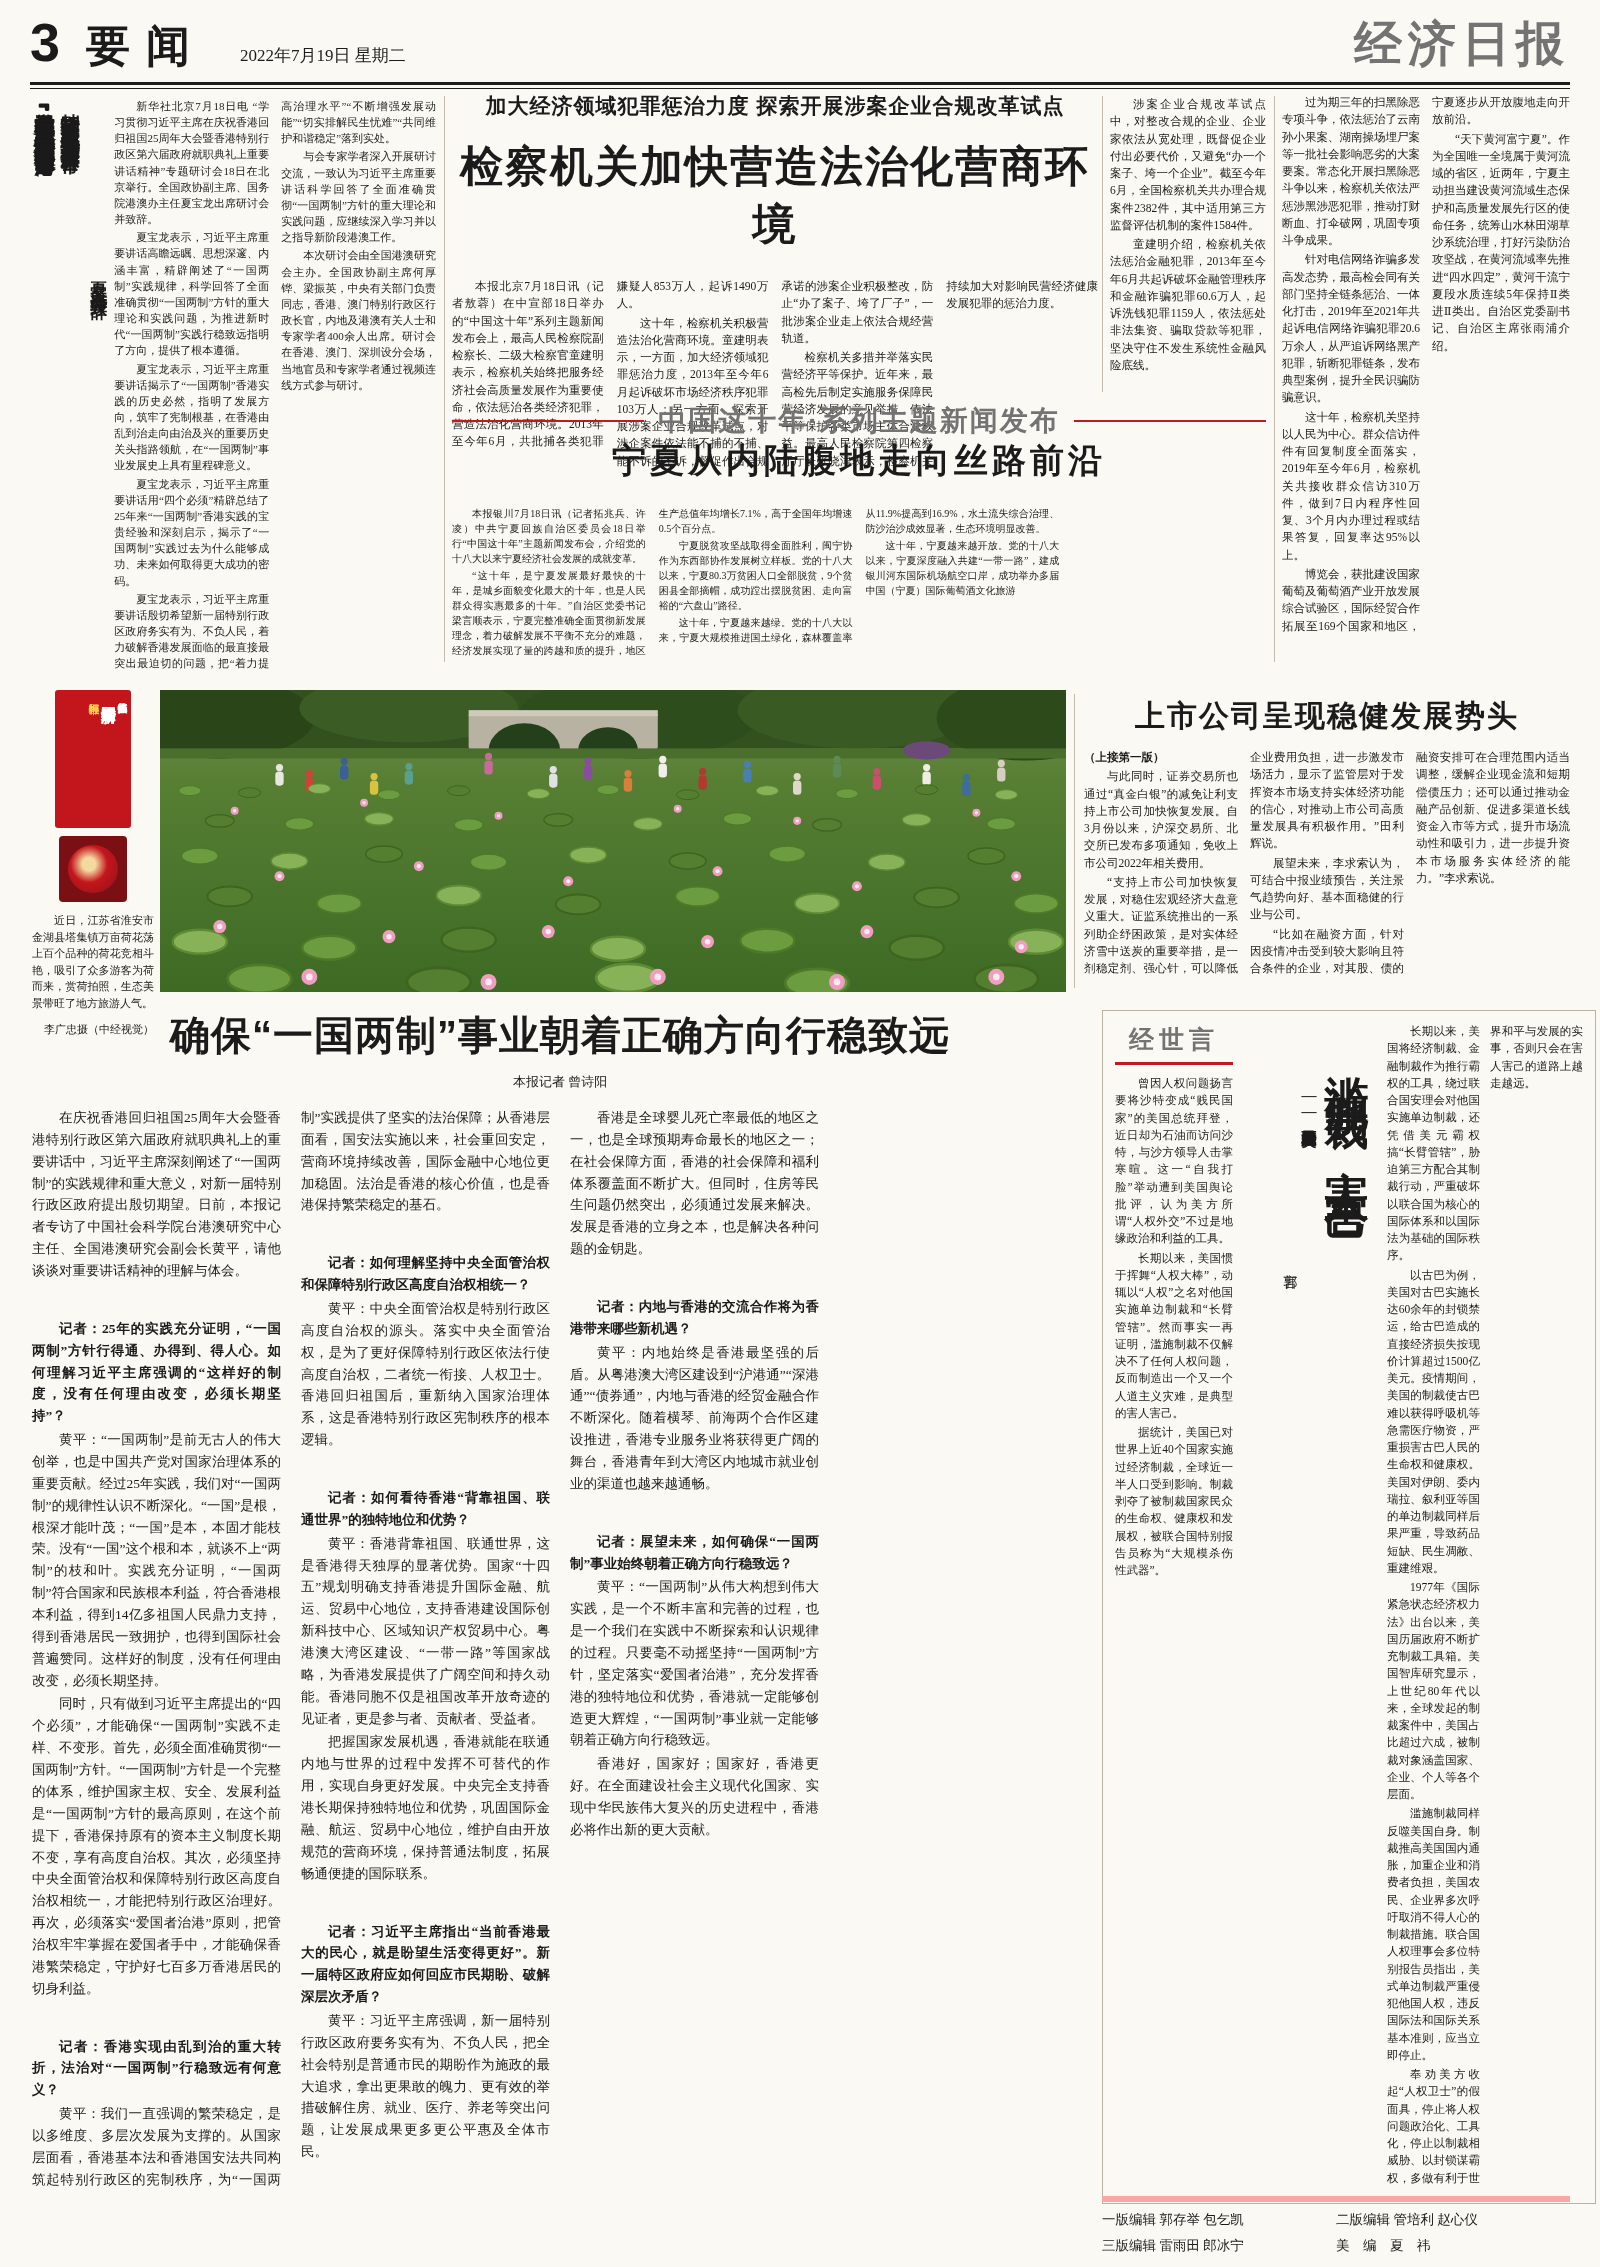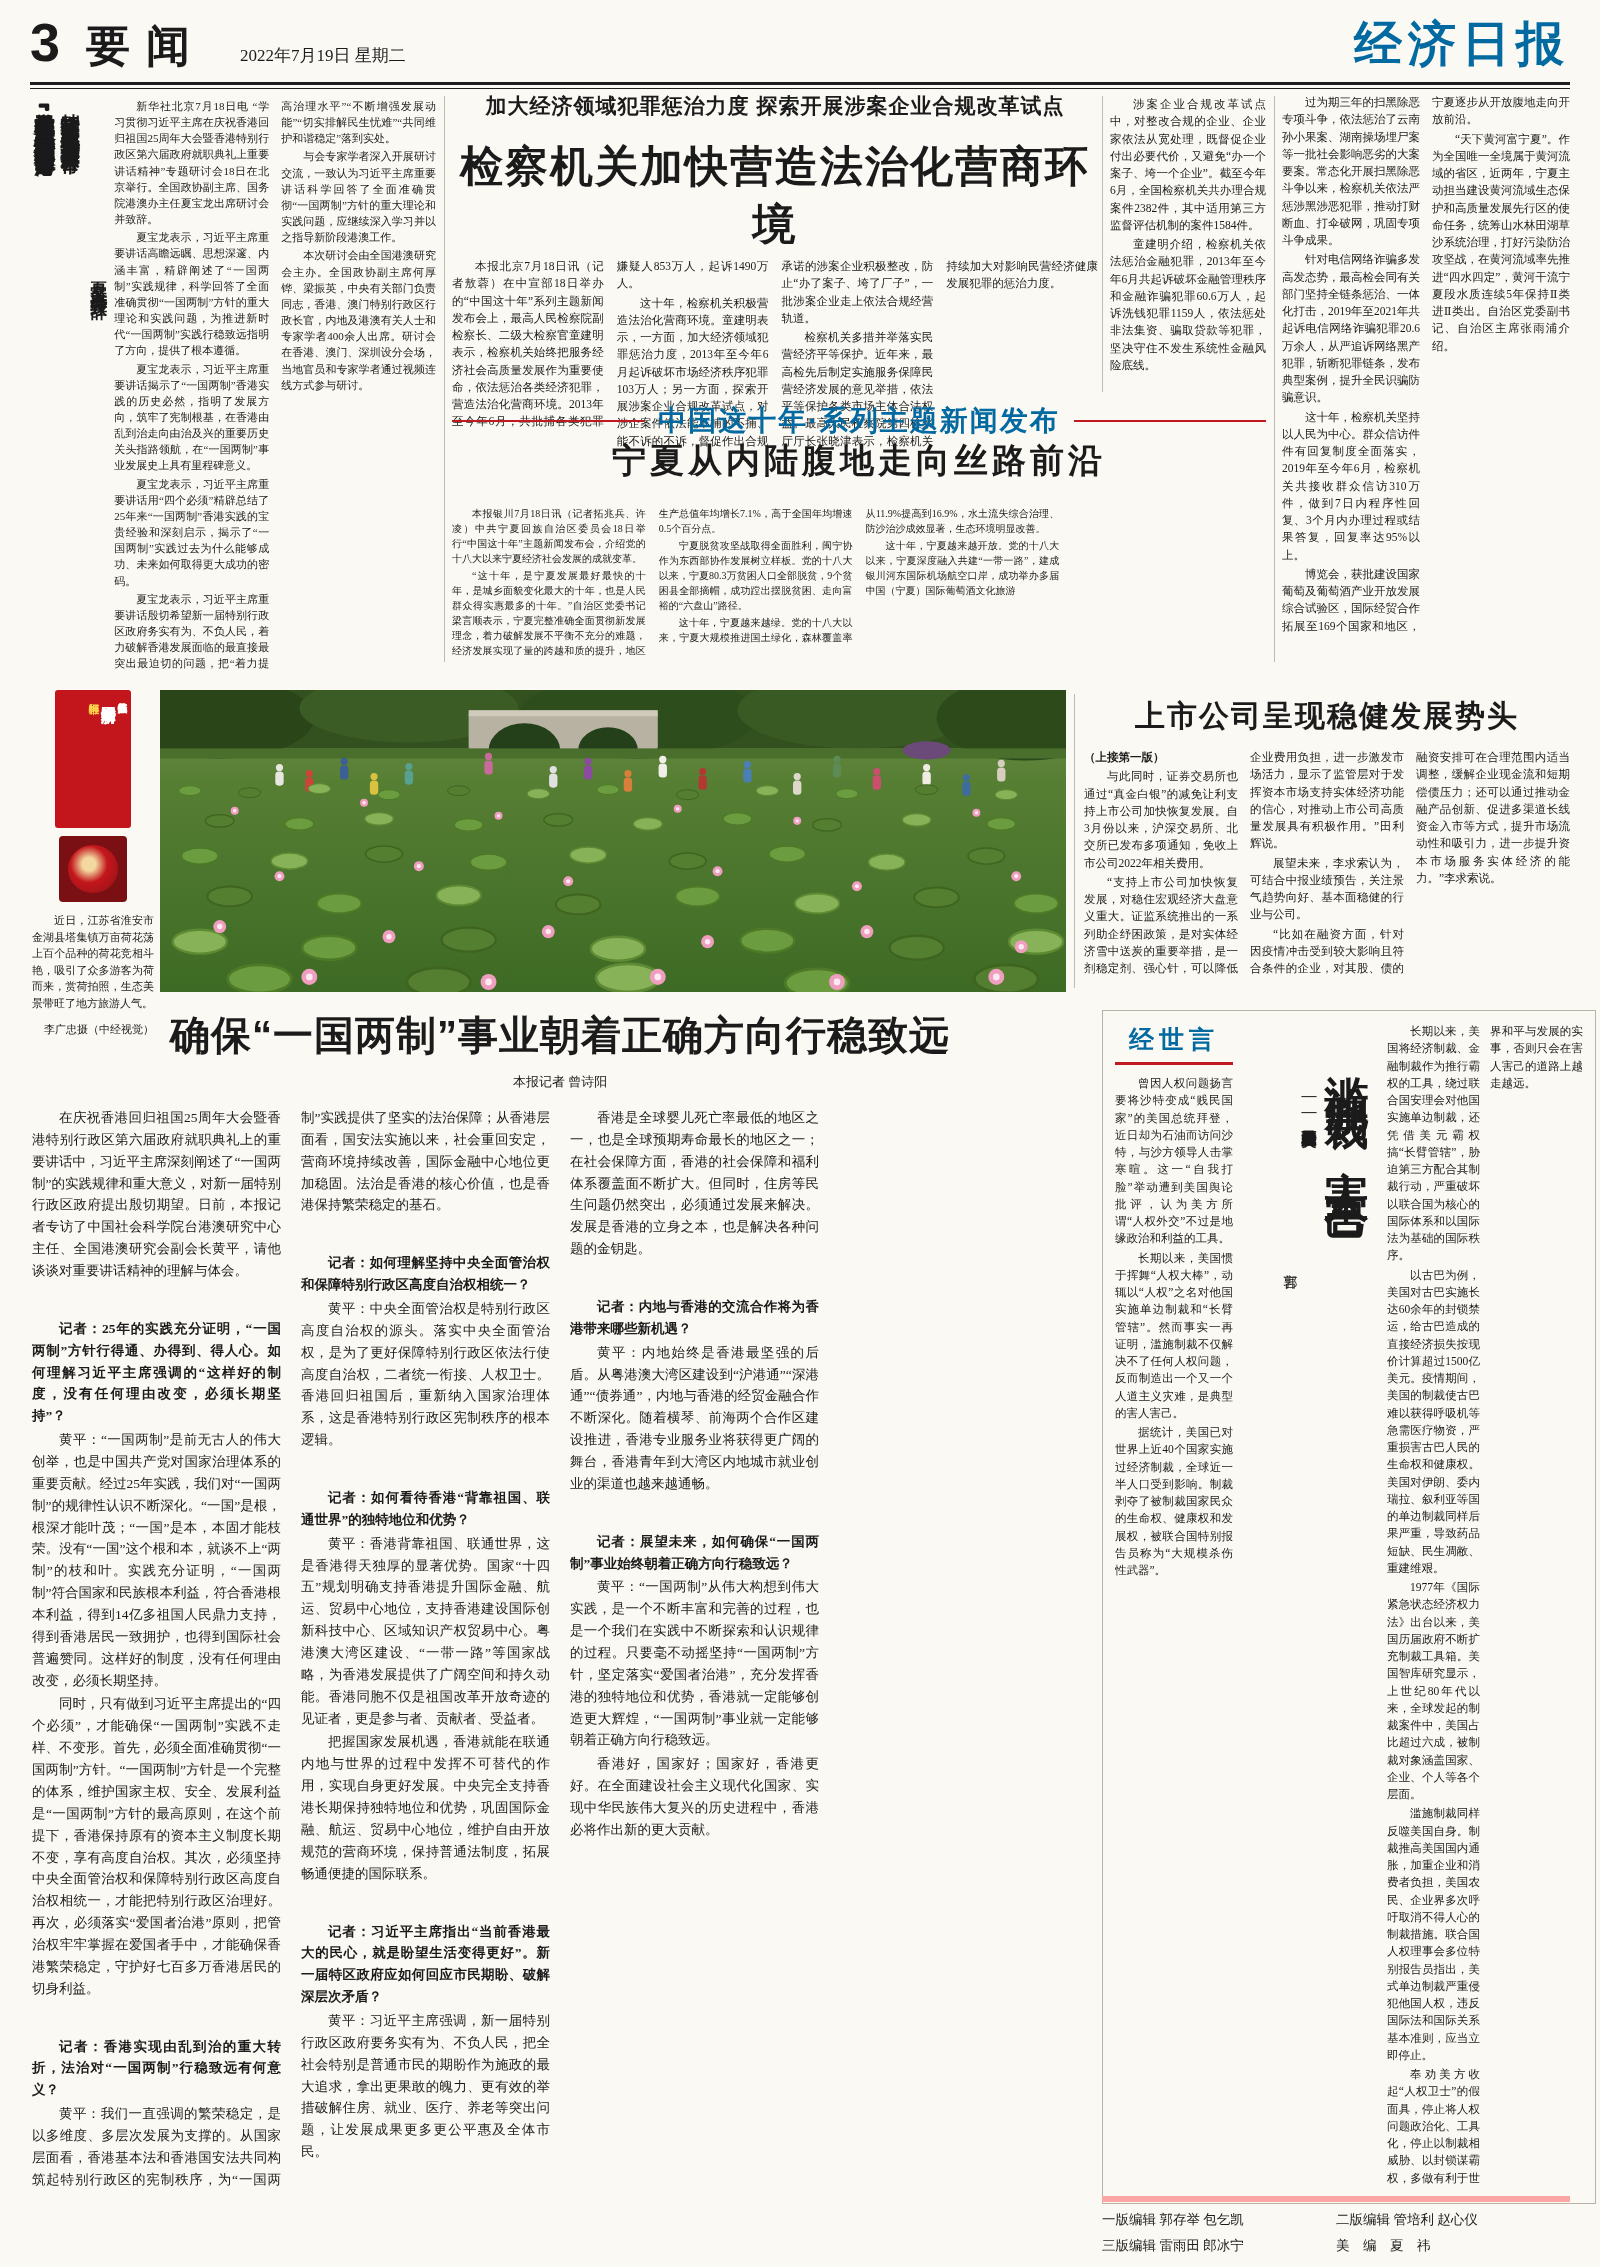--- a/index.html
+++ b/index.html
@@ -1,21 +1,21 @@
 <!DOCTYPE html>
 <html><head>
 <meta charset="utf-8">
 <style>
   html,body{margin:0;padding:0;}
   body{width:1600px;height:2267px;position:relative;background:#fbf9f3;color:#1b1b1b;
        font-family:"Liberation Serif","DejaVu Serif",serif;overflow:hidden;}
   .abs{position:absolute;}
   .sans{font-family:"Liberation Sans","DejaVu Sans",sans-serif;}
   .center{text-align:center;}
-  .red{color:#0369a1;}
+  .red{color:#737373;}
   .body-text{font-size:12px;line-height:1.5;text-align:justify;}
   .body-text p{text-indent:2em;margin:0 0 2px;}
   .body-text p.noindent{text-indent:0;font-weight:bold;}
   .body-text p.q{font-weight:bold;margin-top:36px;}
   .colfill{column-fill:auto;}
   .vrule{position:absolute;width:1px;background:#c2bbae;}
   .bannerline{flex:1;height:0;border-top:2px solid #c01920;}
   .vheadline{writing-mode:vertical-lr;text-orientation:upright;}
   .vheadline span{display:block;}
   .hollow{color:#ffffff;-webkit-text-stroke:1.4px #1a1a1a;}
@@ -53,21 +53,21 @@
       <p>与会专家学者深入开展研讨交流，一致认为习近平主席重要讲话科学回答了全面准确贯彻“一国两制”方针的重大理论和实践问题，应继续深入学习并以之指导新阶段港澳工作。</p>
       <p>本次研讨会由全国港澳研究会主办。全国政协副主席何厚铧、梁振英，中央有关部门负责同志，香港、澳门特别行政区行政长官，内地及港澳有关人士和专家学者400余人出席。研讨会在香港、澳门、深圳设分会场，当地官员和专家学者通过视频连线方式参与研讨。</p>
     </div>
 </section>
 
 <div class="vrule" style="left:444px;top:96px;height:566px;"></div>
 
 <section class="abs" style="left:452px;top:92px;width:646px;">
   <div class="sans center" style="font-size:21px;font-weight:bold;letter-spacing:1px;">加大经济领域犯罪惩治力度 探索开展涉案企业合规改革试点</div>
   <div class="sans center" style="font-size:43px;font-weight:900;letter-spacing:2px;margin-top:18px;">检察机关加快营造法治化营商环境</div>
-  <div class="body-text colfill" style="height:192px;column-count:4;column-gap:13px;font-size:11.5px;margin-top:4px;">
+  <div class="body-text colfill" style="height:192px;column-count:4;column-gap:13px;font-size:11.5px;margin-top:24px;">
       <p>本报北京7月18日讯（记者敖蓉）在中宣部18日举办的“中国这十年”系列主题新闻发布会上，最高人民检察院副检察长、二级大检察官童建明表示，检察机关始终把服务经济社会高质量发展作为重要使命，依法惩治各类经济犯罪，营造法治化营商环境。2013年至今年6月，共批捕各类犯罪嫌疑人853万人，起诉1490万人。</p>
       <p>这十年，检察机关积极营造法治化营商环境。童建明表示，一方面，加大经济领域犯罪惩治力度，2013年至今年6月起诉破坏市场经济秩序犯罪103万人；另一方面，探索开展涉案企业合规改革试点，对涉企案件依法能不捕的不捕、能不诉的不诉，督促作出合规承诺的涉案企业积极整改，防止“办了案子、垮了厂子”，一批涉案企业走上依法合规经营轨道。</p>
       <p>检察机关多措并举落实民营经济平等保护。近年来，最高检先后制定实施服务保障民营经济发展的意见举措，依法平等保护各类市场主体合法权益。最高人民检察院第四检察厅厅长张晓津表示，检察机关持续加大对影响民营经济健康发展犯罪的惩治力度。</p>
     </div>
 </section>
 
 <div class="vrule" style="left:1102px;top:96px;height:296px;"></div>
 <div class="abs body-text" style="left:1110px;top:96px;width:156px;height:296px;font-size:11.5px;overflow:hidden;">
     <p>涉案企业合规改革试点中，对整改合规的企业、企业家依法从宽处理，既督促企业付出必要代价，又避免“办一个案子、垮一个企业”。截至今年6月，全国检察机关共办理合规案件2382件，其中适用第三方监督评估机制的案件1584件。</p>
     <p>童建明介绍，检察机关依法惩治金融犯罪，2013年至今年6月共起诉破坏金融管理秩序和金融诈骗犯罪60.6万人，起诉洗钱犯罪1159人，依法惩处非法集资、骗取贷款等犯罪，坚决守住不发生系统性金融风险底线。</p>

